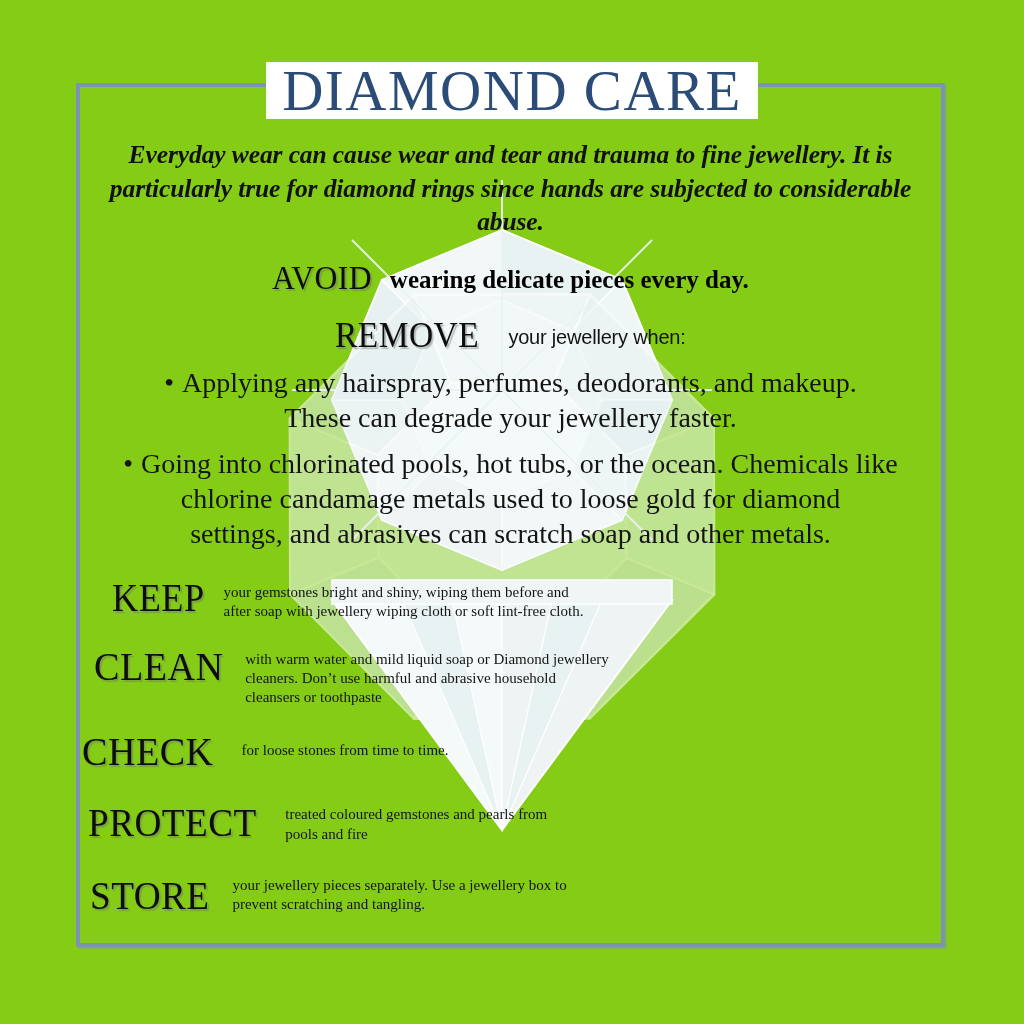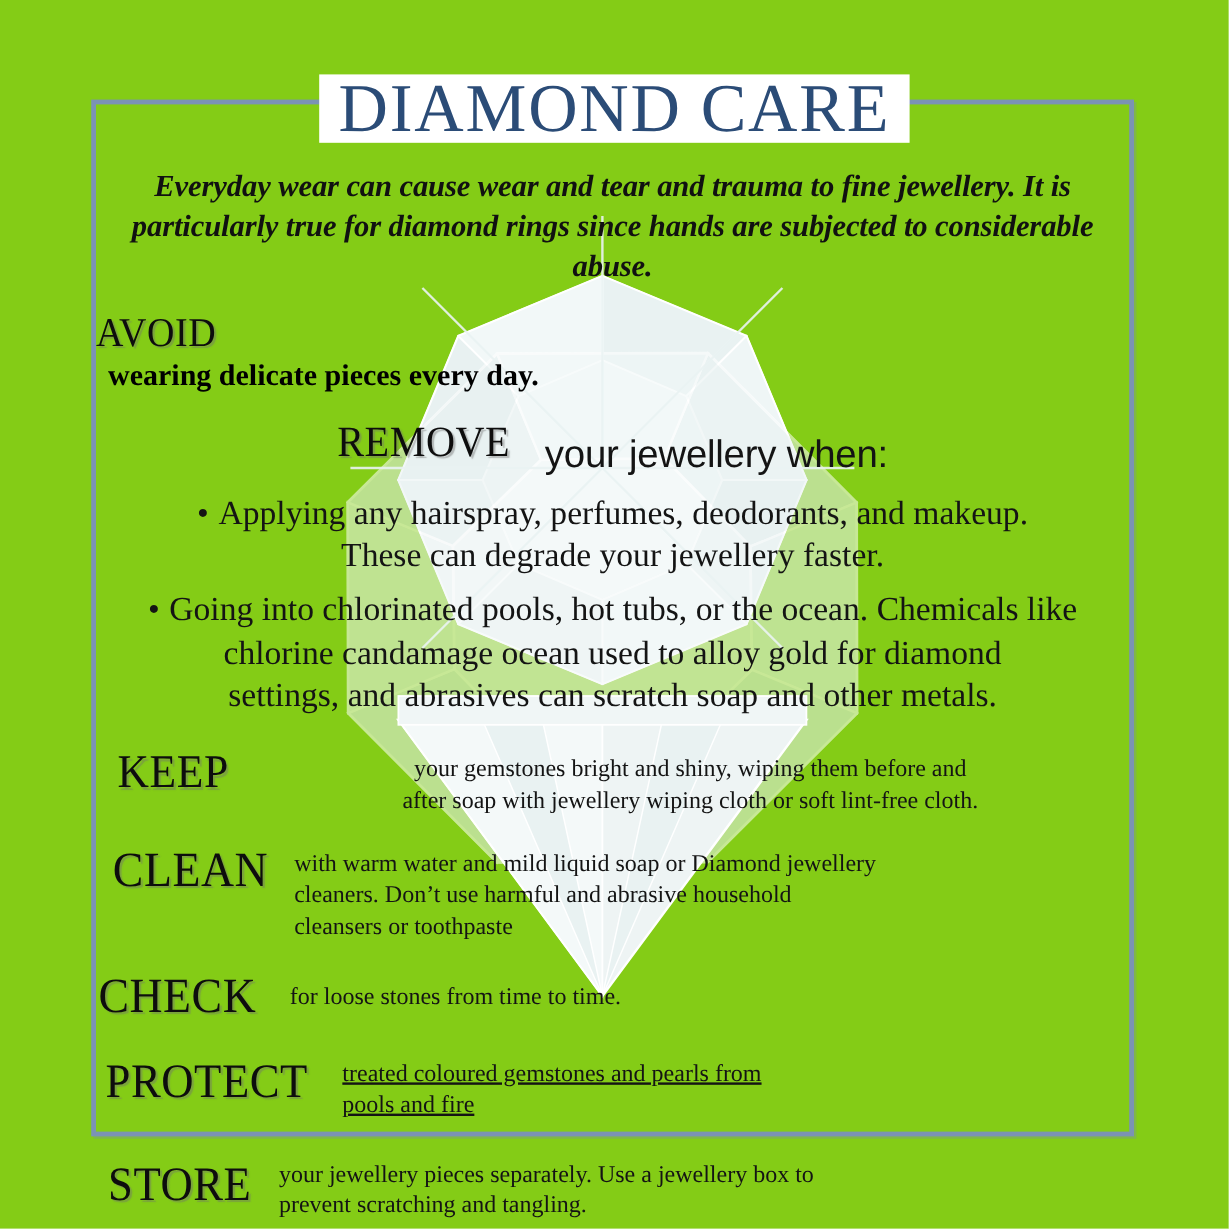--- a/index.html
+++ b/index.html
@@ -99,34 +99,34 @@
     letter-spacing: 0.5px;
     white-space: nowrap;
     text-shadow: 2px 2px 1px rgba(110,110,110,.45);
     transform: scaleX(0.93);
     transform-origin: left center;
     flex: 0 0 auto;
   }
 
   .body-serif {
     font-family: "Liberation Serif", "DejaVu Serif", serif;
+    font-size: 15px;
+    line-height: 1.28;
+    color: #141414;
+  }
+  .body-sans {
+    font-family: "Liberation Sans", "DejaVu Sans", sans-serif;
     font-size: 20px;
     line-height: 1.28;
     color: #141414;
-  }
-  .body-sans {
-    font-family: "Liberation Sans", "DejaVu Sans", sans-serif;
-    font-size: 32px;
-    line-height: 1.28;
-    color: #141414;
     letter-spacing: -0.2px;
   }
 
   
-  #row-avoid { margin-top: 22px; flex-direction: column; }
+  #row-avoid { margin-top: 22px; }
   #row-avoid .kw { font-size: 34px; line-height: 1; }
   #row-avoid .tail { font-size: 25px; font-weight: bold; padding-left: 10px; padding-top: 5px;
                      font-family: "Liberation Serif","DejaVu Serif",serif; }
 
   
   #row-remove { margin-top: 22px; }
   #row-remove .kw { font-size: 36px; line-height: 1; }
   #row-remove .tail { padding-left: 18px; padding-top: 8px; }
 
   
@@ -140,30 +140,30 @@
     margin-bottom: 10px;
     padding: 0 16px;
   }
   .bullets li .dot { margin-right: 8px; }
 
   
   .block { display: flex; align-items: flex-start; margin-top: 16px; }
   .block .kw { font-size: 38px; line-height: 0.98; padding-top: 2px; }
   .block .txt { padding-left: 12px; padding-top: 6px; flex: 1 1 auto; }
 
-  #row-keep    { margin-top: 26px; padding-left: 18px; text-align: center; }
+  #row-keep    { margin-top: 26px; padding-left: 32px; }
   #row-keep .kw    { font-size: 39px; }
   #row-clean   { margin-top: 22px; padding-left: 14px; }
   #row-clean .kw   { font-size: 41px; }
   #row-check   { margin-top: 22px; padding-left: 2px; }
   #row-check .kw   { font-size: 41px; }
   #row-check .txt  { padding-top: 12px; padding-left: 18px; }
   #row-protect { margin-top: 30px; padding-left: 8px; }
   #row-protect .kw { font-size: 40px; }
-  #row-protect .txt{ padding-left: 16px; padding-top: 4px; text-decoration: underline; }
+  #row-protect .txt{ padding-left: 16px; padding-top: 4px; }
   #row-store   { margin-top: 30px; padding-left: 10px; }
   #row-store .kw   { font-size: 40px; }
   #row-store .txt  { padding-left: 14px; padding-top: 2px; }
 
   .line { display: block; }
 </style>
 </head>
 <body>
 
 <div id="page">
@@ -233,21 +233,21 @@
       <li>
         <span class="line">
           <span class="dot">•</span><span>Applying any hairspray, perfumes, deodorants, and makeup.</span>
         </span>
         <span class="line">These can degrade your jewellery faster.</span>
       </li>
       <li>
         <span class="line">
           <span class="dot">•</span><span>Going into chlorinated pools, hot tubs, or the ocean. Chemicals like</span>
         </span>
-        <span class="line">chlorine candamage ocean used to alloy gold for diamond</span>
+        <span class="line">chlorine candamage metals used to loose gold for diamond</span>
         <span class="line">settings, and abrasives can scratch soap and other metals.</span>
       </li>
     </ul>
 
     <div class="block" id="row-keep">
       <span class="kw">KEEP</span>
       <span class="txt body-serif">
         <span class="line">your gemstones bright and shiny, wiping them before and</span>
         <span class="line">after soap with jewellery wiping cloth or soft lint-free cloth.</span>
       </span>

